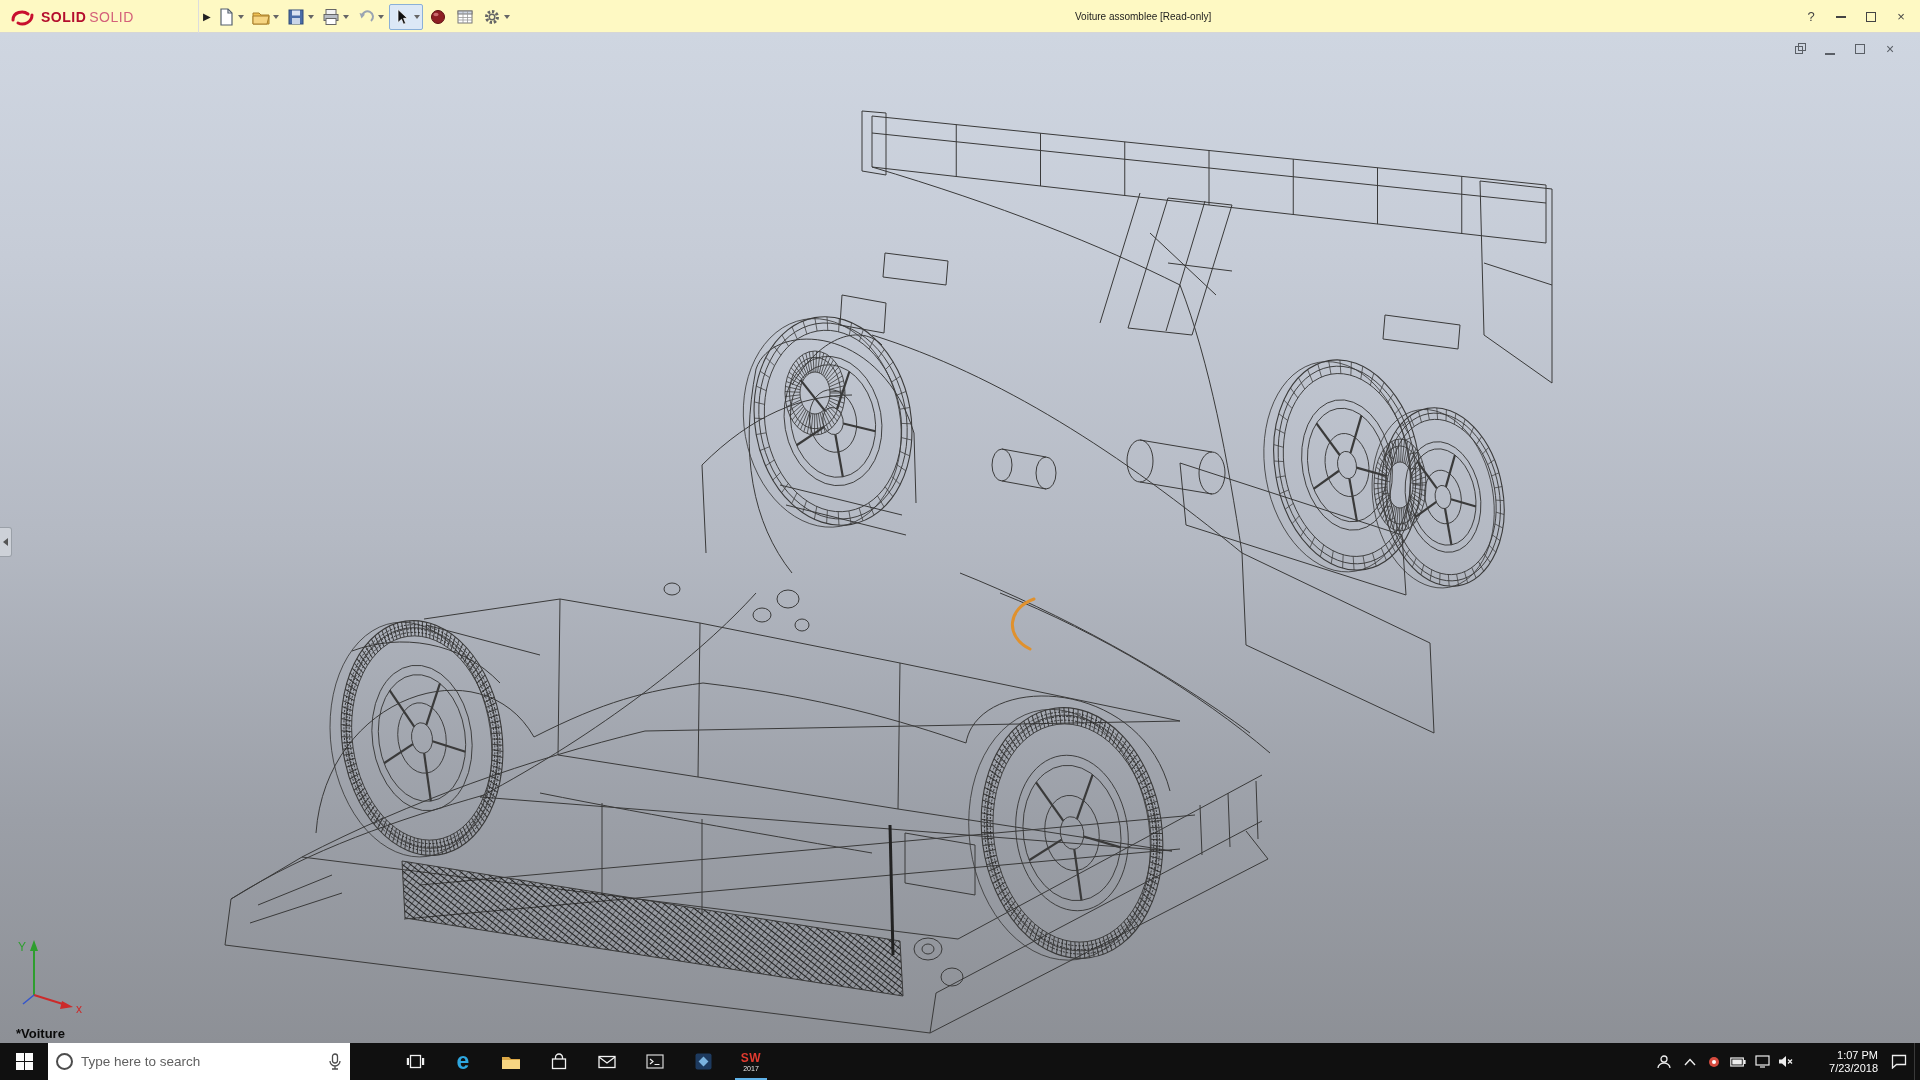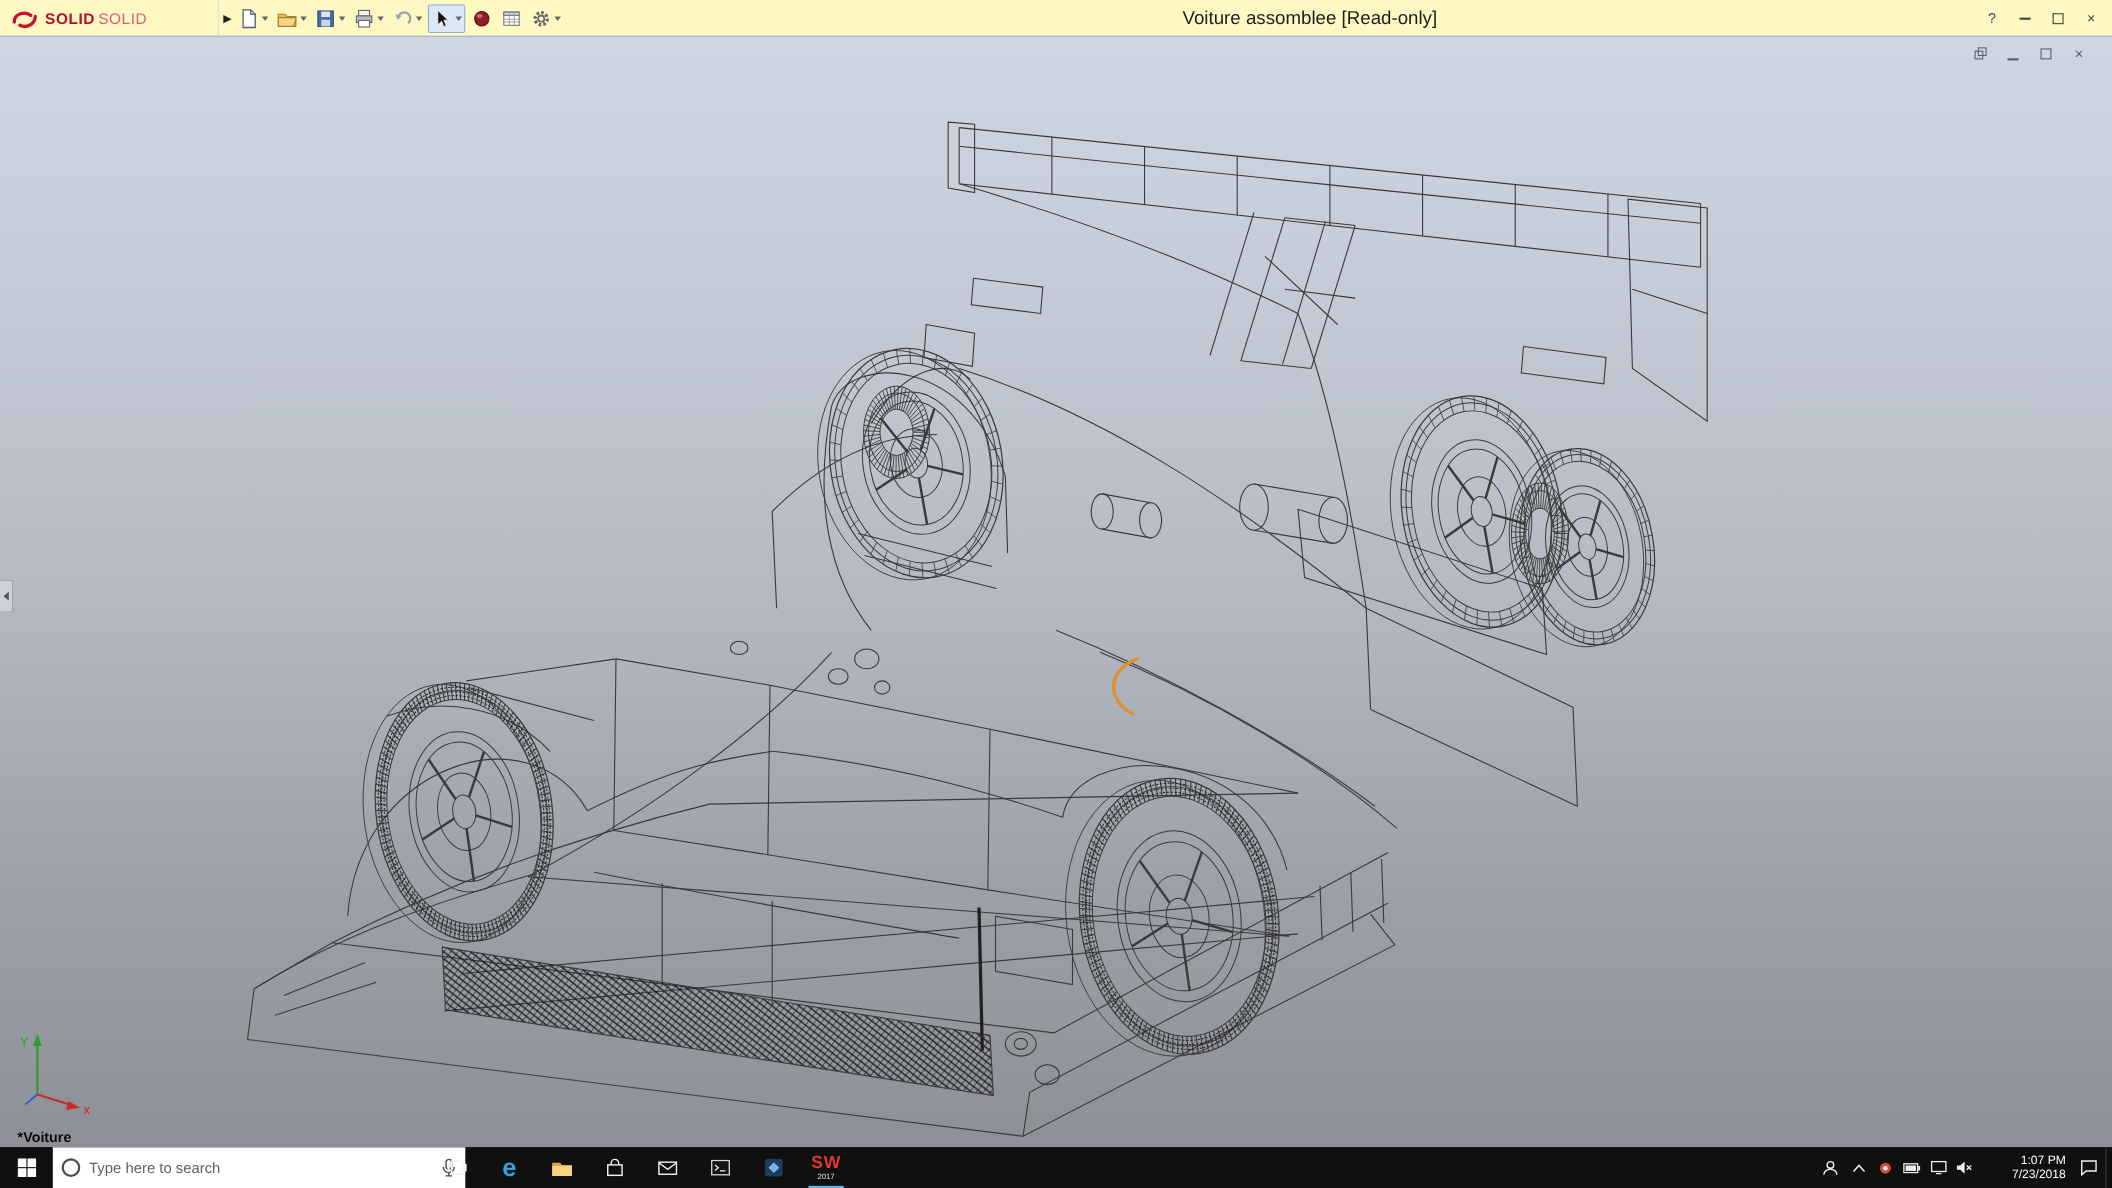--- a/index.html
+++ b/index.html
@@ -8,21 +8,21 @@
   
   .titlebar{position:relative;height:33px;background:#fef9c3;border-bottom:1px solid #d6d6d6;display:flex;align-items:center;}
   .logo{position:absolute;left:10px;top:0;height:33px;display:flex;align-items:center;gap:3px;}
   .logo .solid{font-size:14px;font-weight:bold;color:#b40e2d;letter-spacing:.5px;}
   .logo .works{font-size:14px;font-weight:400;color:#d4607a;letter-spacing:.5px;}
   .flyout{position:absolute;left:198px;top:0;height:33px;display:flex;align-items:center;font-size:10px;color:#222;cursor:pointer;padding:0 4px;border-left:1px solid #ddd;}
   .toolbar{position:absolute;left:214px;top:0;height:33px;display:flex;align-items:center;}
   .tb-btn{display:flex;align-items:center;height:26px;padding:0 2px;margin-right:3px;border-radius:2px;}
   .tb-btn.pressed{border:1px solid #8ab0d8;background:#dce8f6;}
   .dd{width:0;height:0;border-left:3.5px solid transparent;border-right:3.5px solid transparent;border-top:4px solid #666;margin-left:2px;}
-  .wintitle{position:absolute;left:1075px;top:0;height:33px;display:flex;align-items:center;font-size:17px;color:#1c1c1c;}
+  .wintitle{position:absolute;left:1075px;top:0;height:33px;display:flex;align-items:center;font-size:10px;color:#1c1c1c;}
   .win-controls{position:absolute;right:4px;top:0;height:33px;display:flex;align-items:center;}
   .wc{width:30px;height:33px;display:flex;align-items:center;justify-content:center;font-size:13px;color:#444;cursor:pointer;}
   .wc .min-glyph{width:10px;height:2px;background:#444;display:block;}
   .wc .max-glyph{width:10px;height:10px;border:1.5px solid #444;display:block;}
 
   
   .viewport{position:relative;height:1010px;background:linear-gradient(180deg,#cfd6e1 0%,#c6ccd7 22%,#b4b9c3 50%,#9b9fa7 78%,#8d9096 100%);overflow:hidden;}
   #car-svg{position:absolute;left:0;top:0;width:1920px;height:1010px;}
   .doc-controls{position:absolute;top:8px;right:22px;display:flex;gap:14px;align-items:center;}
   .dc{width:16px;height:16px;display:flex;align-items:center;justify-content:center;cursor:pointer;}
@@ -34,30 +34,30 @@
   .dc-max{width:10px;height:10px;border:1.5px solid #5a5f66;}
   .dc-close{font-size:14px;color:#5a5f66;line-height:1;}
   .panel-tab{position:absolute;left:0;top:494px;width:12px;height:30px;background:#cdd1d8;border:1px solid #9aa0a8;border-left:none;border-radius:0 3px 3px 0;display:flex;align-items:center;justify-content:center;cursor:pointer;}
   .panel-tab .tri{width:0;height:0;border-top:4px solid transparent;border-bottom:4px solid transparent;border-right:5px solid #555;}
   .triad{position:absolute;left:10px;bottom:26px;}
   .view-label{position:absolute;left:16px;bottom:2px;font-size:13px;font-weight:600;color:#0a0a0a;}
 
   
   .taskbar{position:relative;height:37px;background:#101010;display:flex;align-items:stretch;}
   .start{position:absolute;left:0;top:0;width:48px;height:37px;display:flex;align-items:center;justify-content:center;cursor:pointer;}
-  .searchbox{position:absolute;left:48px;top:0;width:375px;height:37px;background:#fff;display:flex;align-items:center;padding:0 8px;gap:8px;}
+  .searchbox{position:absolute;left:48px;top:0;width:302px;height:37px;background:#fff;display:flex;align-items:center;padding:0 8px;gap:8px;}
   .cortana-ring{width:17px;height:17px;border:2px solid #4c4c4c;border-radius:50%;flex:0 0 auto;}
   .searchbox input{flex:1;border:none;outline:none;font-size:13.5px;color:#444;background:transparent;font-family:"Liberation Sans",sans-serif;}
   .searchbox input::placeholder{color:#5f5f5f;opacity:1;}
   .task-icons{position:absolute;left:391px;top:0;height:37px;display:flex;}
   .t-ic{width:48px;height:37px;display:flex;align-items:center;justify-content:center;cursor:pointer;position:relative;}
   .t-ic.active::after{content:"";position:absolute;left:8px;right:8px;bottom:0;height:2px;background:#5fb2e8;}
   .edge-e{font-size:23px;font-weight:bold;color:#2ea7e0;line-height:1;}
   .sw-tile{display:flex;flex-direction:column;align-items:center;line-height:1;}
-  .sw-tile .sw{font-size:16px;font-weight:bold;color:#e03a2f;letter-spacing:.5px;}
+  .sw-tile .sw{font-size:12px;font-weight:bold;color:#e03a2f;letter-spacing:.5px;}
   .sw-tile .yr{font-size:7px;color:#e8e8e8;margin-top:1px;}
   .tray{position:absolute;right:0;top:0;height:37px;display:flex;align-items:center;}
   .tr-ic{width:24px;height:37px;display:flex;align-items:center;justify-content:center;cursor:pointer;}
   .tr-ic.people{width:28px;}
   .clock{width:86px;height:37px;display:flex;flex-direction:column;align-items:flex-end;justify-content:center;padding-right:6px;color:#fff;font-size:11px;line-height:13px;cursor:pointer;}
   .notif{width:30px;}
   .desk-sliver{width:6px;height:37px;border-left:1px solid #3a3a3a;cursor:pointer;}
 </style>
 </head>
 <body>

